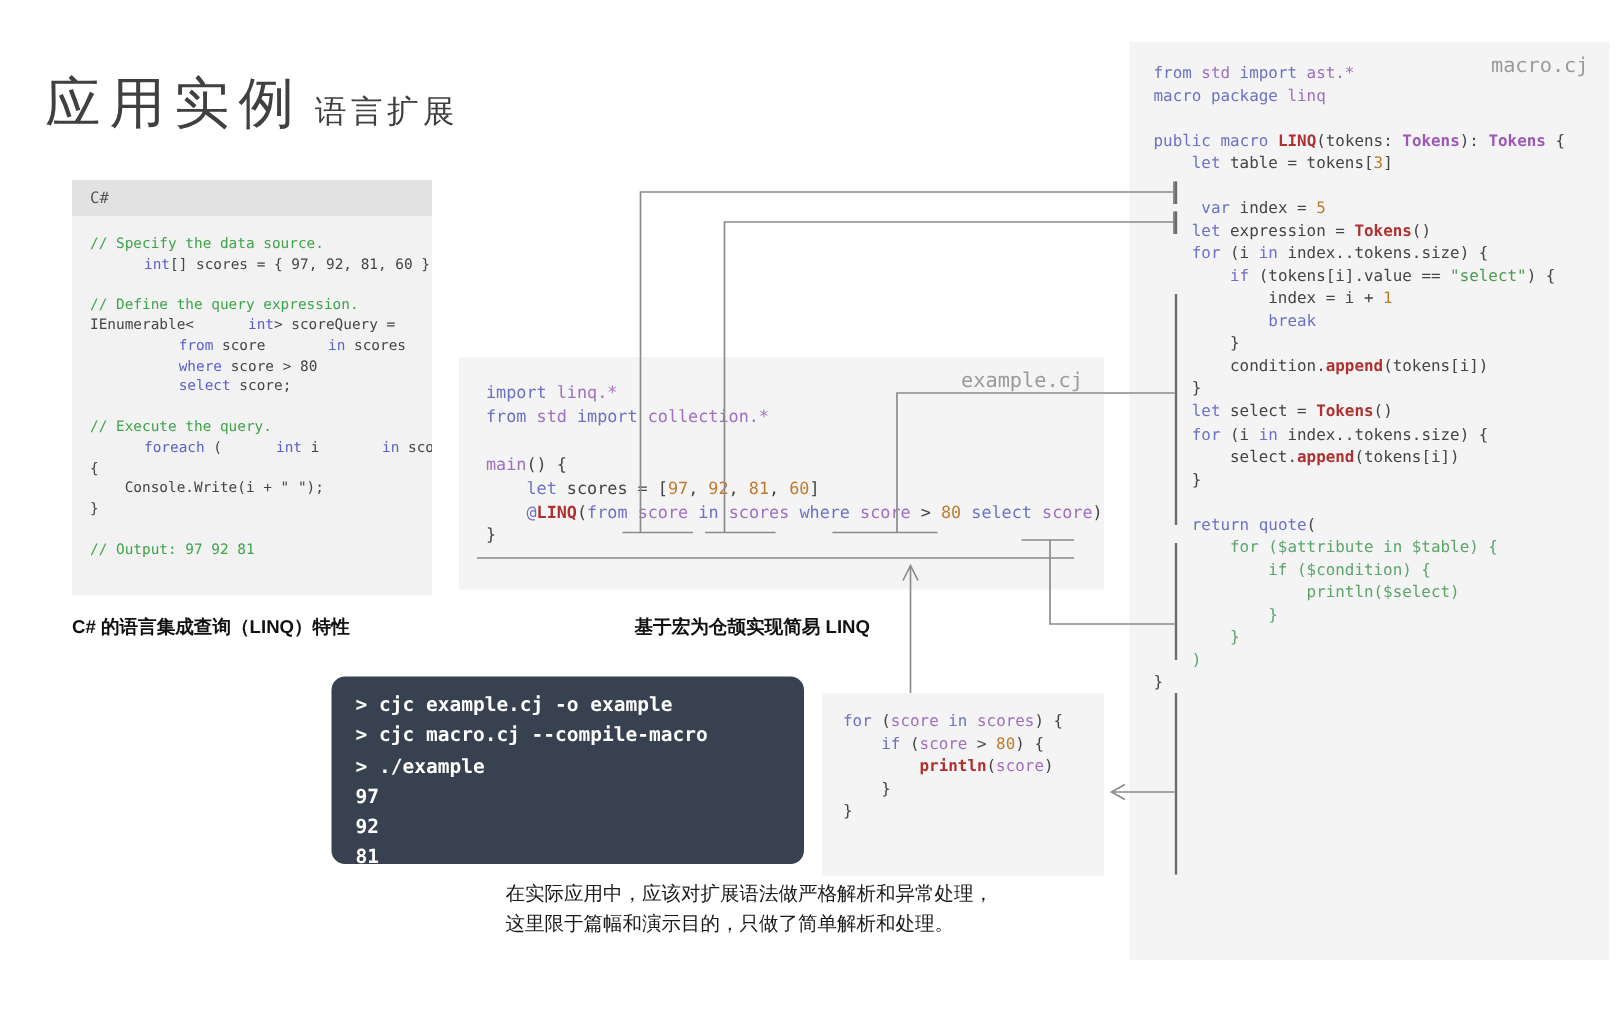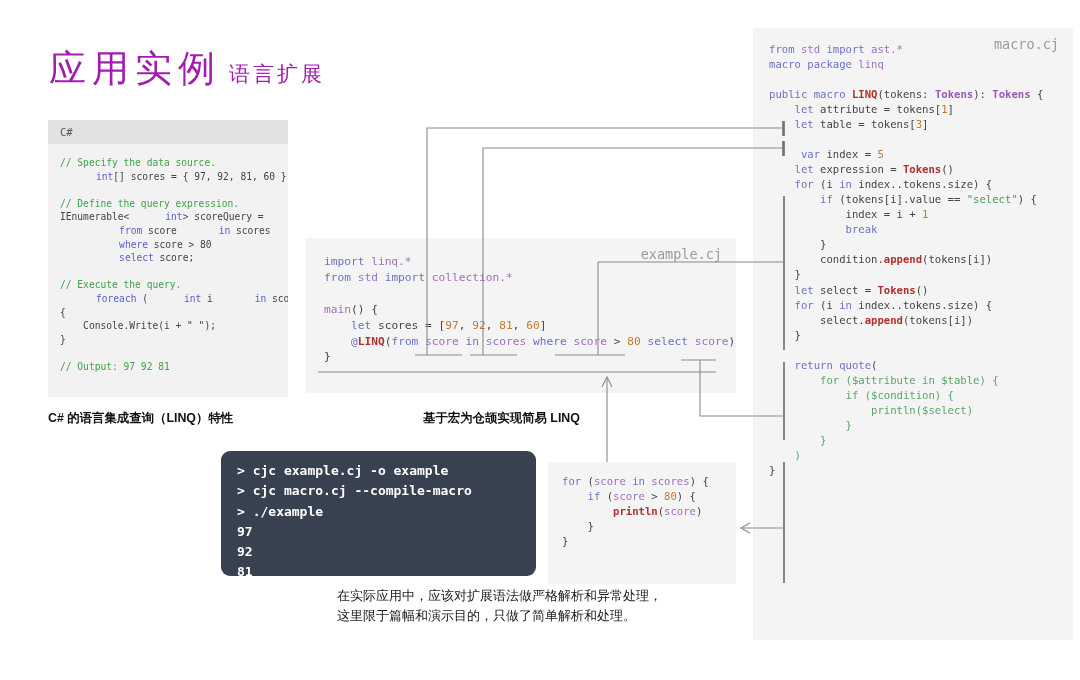--- a/index.html
+++ b/index.html
@@ -12,25 +12,25 @@
     height: 680px;
     position: relative;
     overflow: hidden;
     font-family: "Liberation Sans", sans-serif;
     -webkit-font-smoothing: antialiased;
   }
 
   
   #slide-title {
     position: absolute;
-    left: 49px;
+    left: 30px;
     top: 44px;
     display: flex;
     align-items: baseline;
-    color: #a21caf;
+    color: #404040;
     font-family: "DejaVu Serif", "Liberation Serif", serif;
     white-space: nowrap;
   }
   #slide-title .main {
     font-size: 37px;
     letter-spacing: 6px;
     font-weight: 400;
   }
   #slide-title .sub {
     font-size: 21px;
@@ -238,21 +238,20 @@
 </div>
 <div class="caption" id="caption-cangjie">基于宏为仓颉实现简易  LINQ</div>
 
 <div class="code-panel" id="macro-panel">
   <div class="panel-filename">macro.cj</div>
   <div id="macro-code">
       <div class="code-line"><span class="k">from</span><span class="id"> std </span><span class="k">import</span><span class="id"> ast.*</span></div>
       <div class="code-line"><span class="k">macro</span><span class="pl"> </span><span class="k">package</span><span class="id"> linq</span></div>
       <div class="code-line">&nbsp;</div>
       <div class="code-line"><span class="k">public</span><span class="pl"> </span><span class="k">macro</span><span class="pl"> </span><span class="fn">LINQ</span><span class="pl">(tokens: </span><span class="ty">Tokens</span><span class="pl">): </span><span class="ty">Tokens</span><span class="pl"> {</span></div>
-      <div class="code-line"><span class="pl">    </span><span class="k">let</span><span class="pl"> attribute = tokens[</span><span class="num">1</span><span class="pl">]</span></div>
       <div class="code-line"><span class="pl">    </span><span class="k">let</span><span class="pl"> table = tokens[</span><span class="num">3</span><span class="pl">]</span></div>
       <div class="code-line">&nbsp;</div>
       <div class="code-line"><span class="pl">     </span><span class="k">var</span><span class="pl"> index = </span><span class="num">5</span></div>
       <div class="code-line"><span class="pl">    </span><span class="k">let</span><span class="pl"> expression = </span><span class="fn">Tokens</span><span class="pl">()</span></div>
       <div class="code-line"><span class="pl">    </span><span class="k">for</span><span class="pl"> (i </span><span class="k">in</span><span class="pl"> index..tokens.size) {</span></div>
       <div class="code-line"><span class="pl">        </span><span class="k">if</span><span class="pl"> (tokens[i].value == </span><span class="st">"select"</span><span class="pl">) {</span></div>
       <div class="code-line"><span class="pl">            index = i + </span><span class="num">1</span></div>
       <div class="code-line"><span class="pl">            </span><span class="k">break</span></div>
       <div class="code-line"><span class="pl">        }</span></div>
       <div class="code-line"><span class="pl">        condition.</span><span class="fn">append</span><span class="pl">(tokens[i])</span></div>

